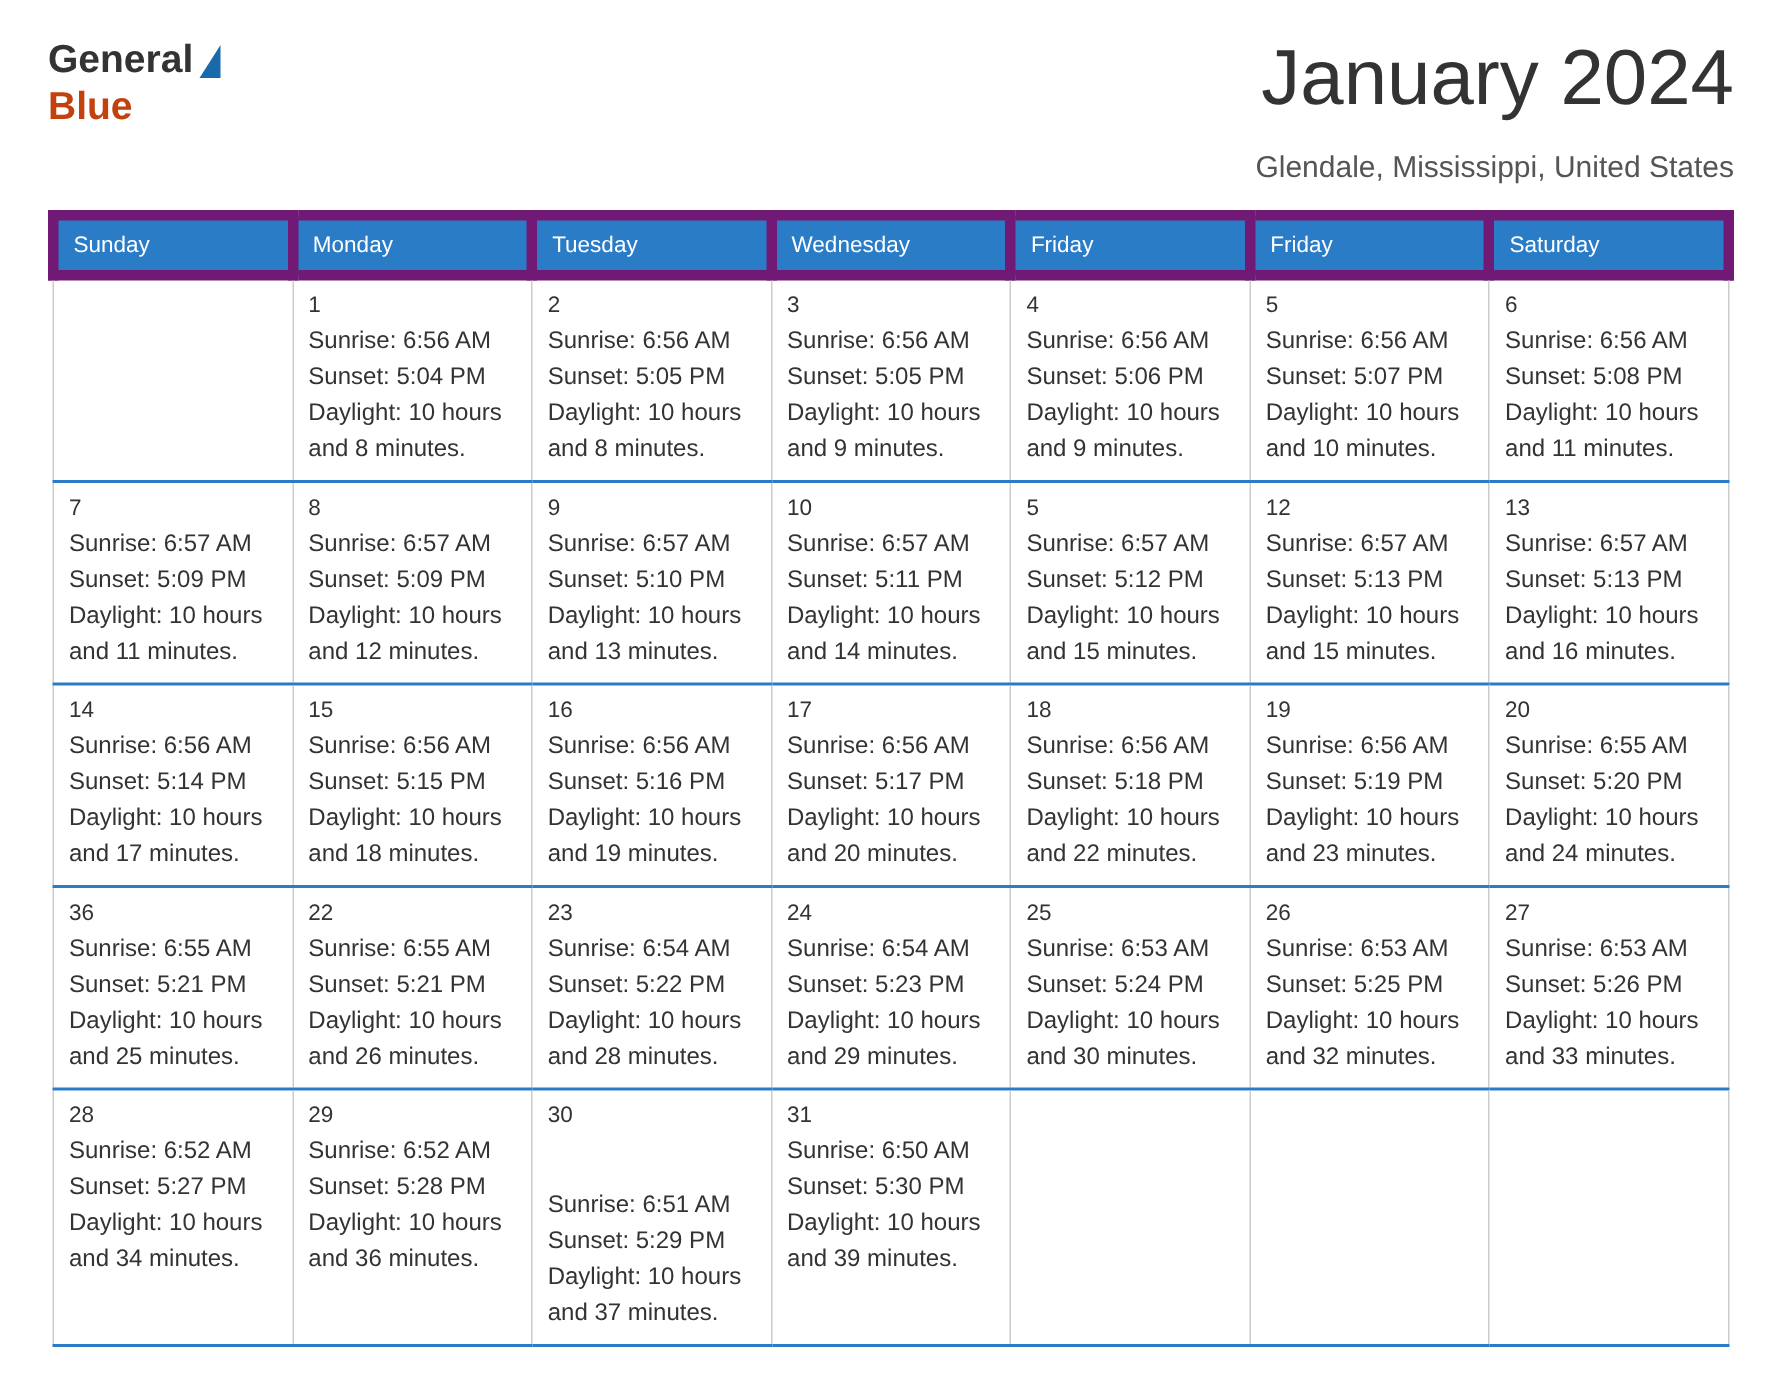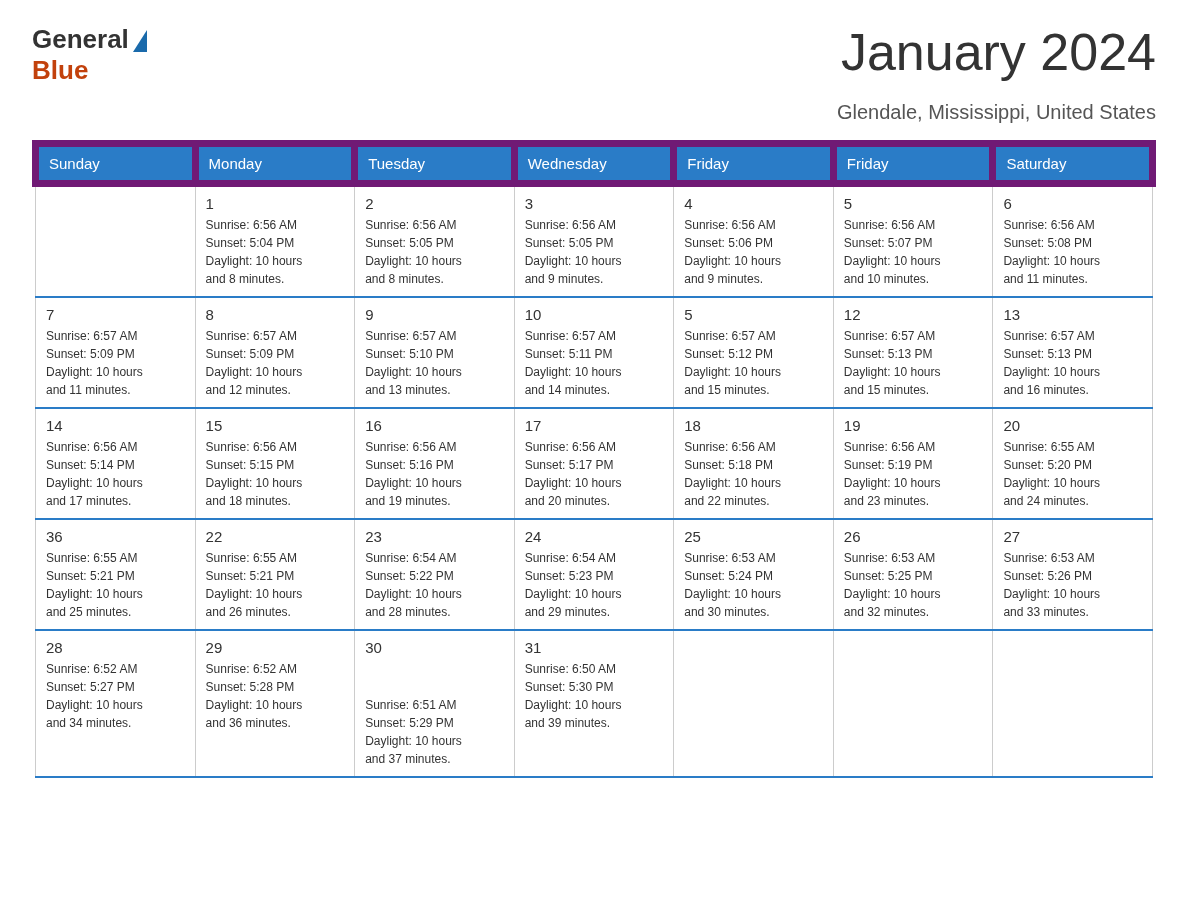--- a/index.html
+++ b/index.html
@@ -84,21 +84,21 @@
     .calendar tr td {
       border-bottom: 2px solid #2a7cc7;
     }
     .day-num {
       font-size: 15px;
       font-weight: normal;
       margin-bottom: 4px;
       display: block;
     }
     .day-info {
-      font-size: 12px;
+      font-size: 16px;
       line-height: 1.5;
       color: #333;
     }
     .empty-cell {
       background: #fff;
     }
   </style>
 </head>
 <body>
 

